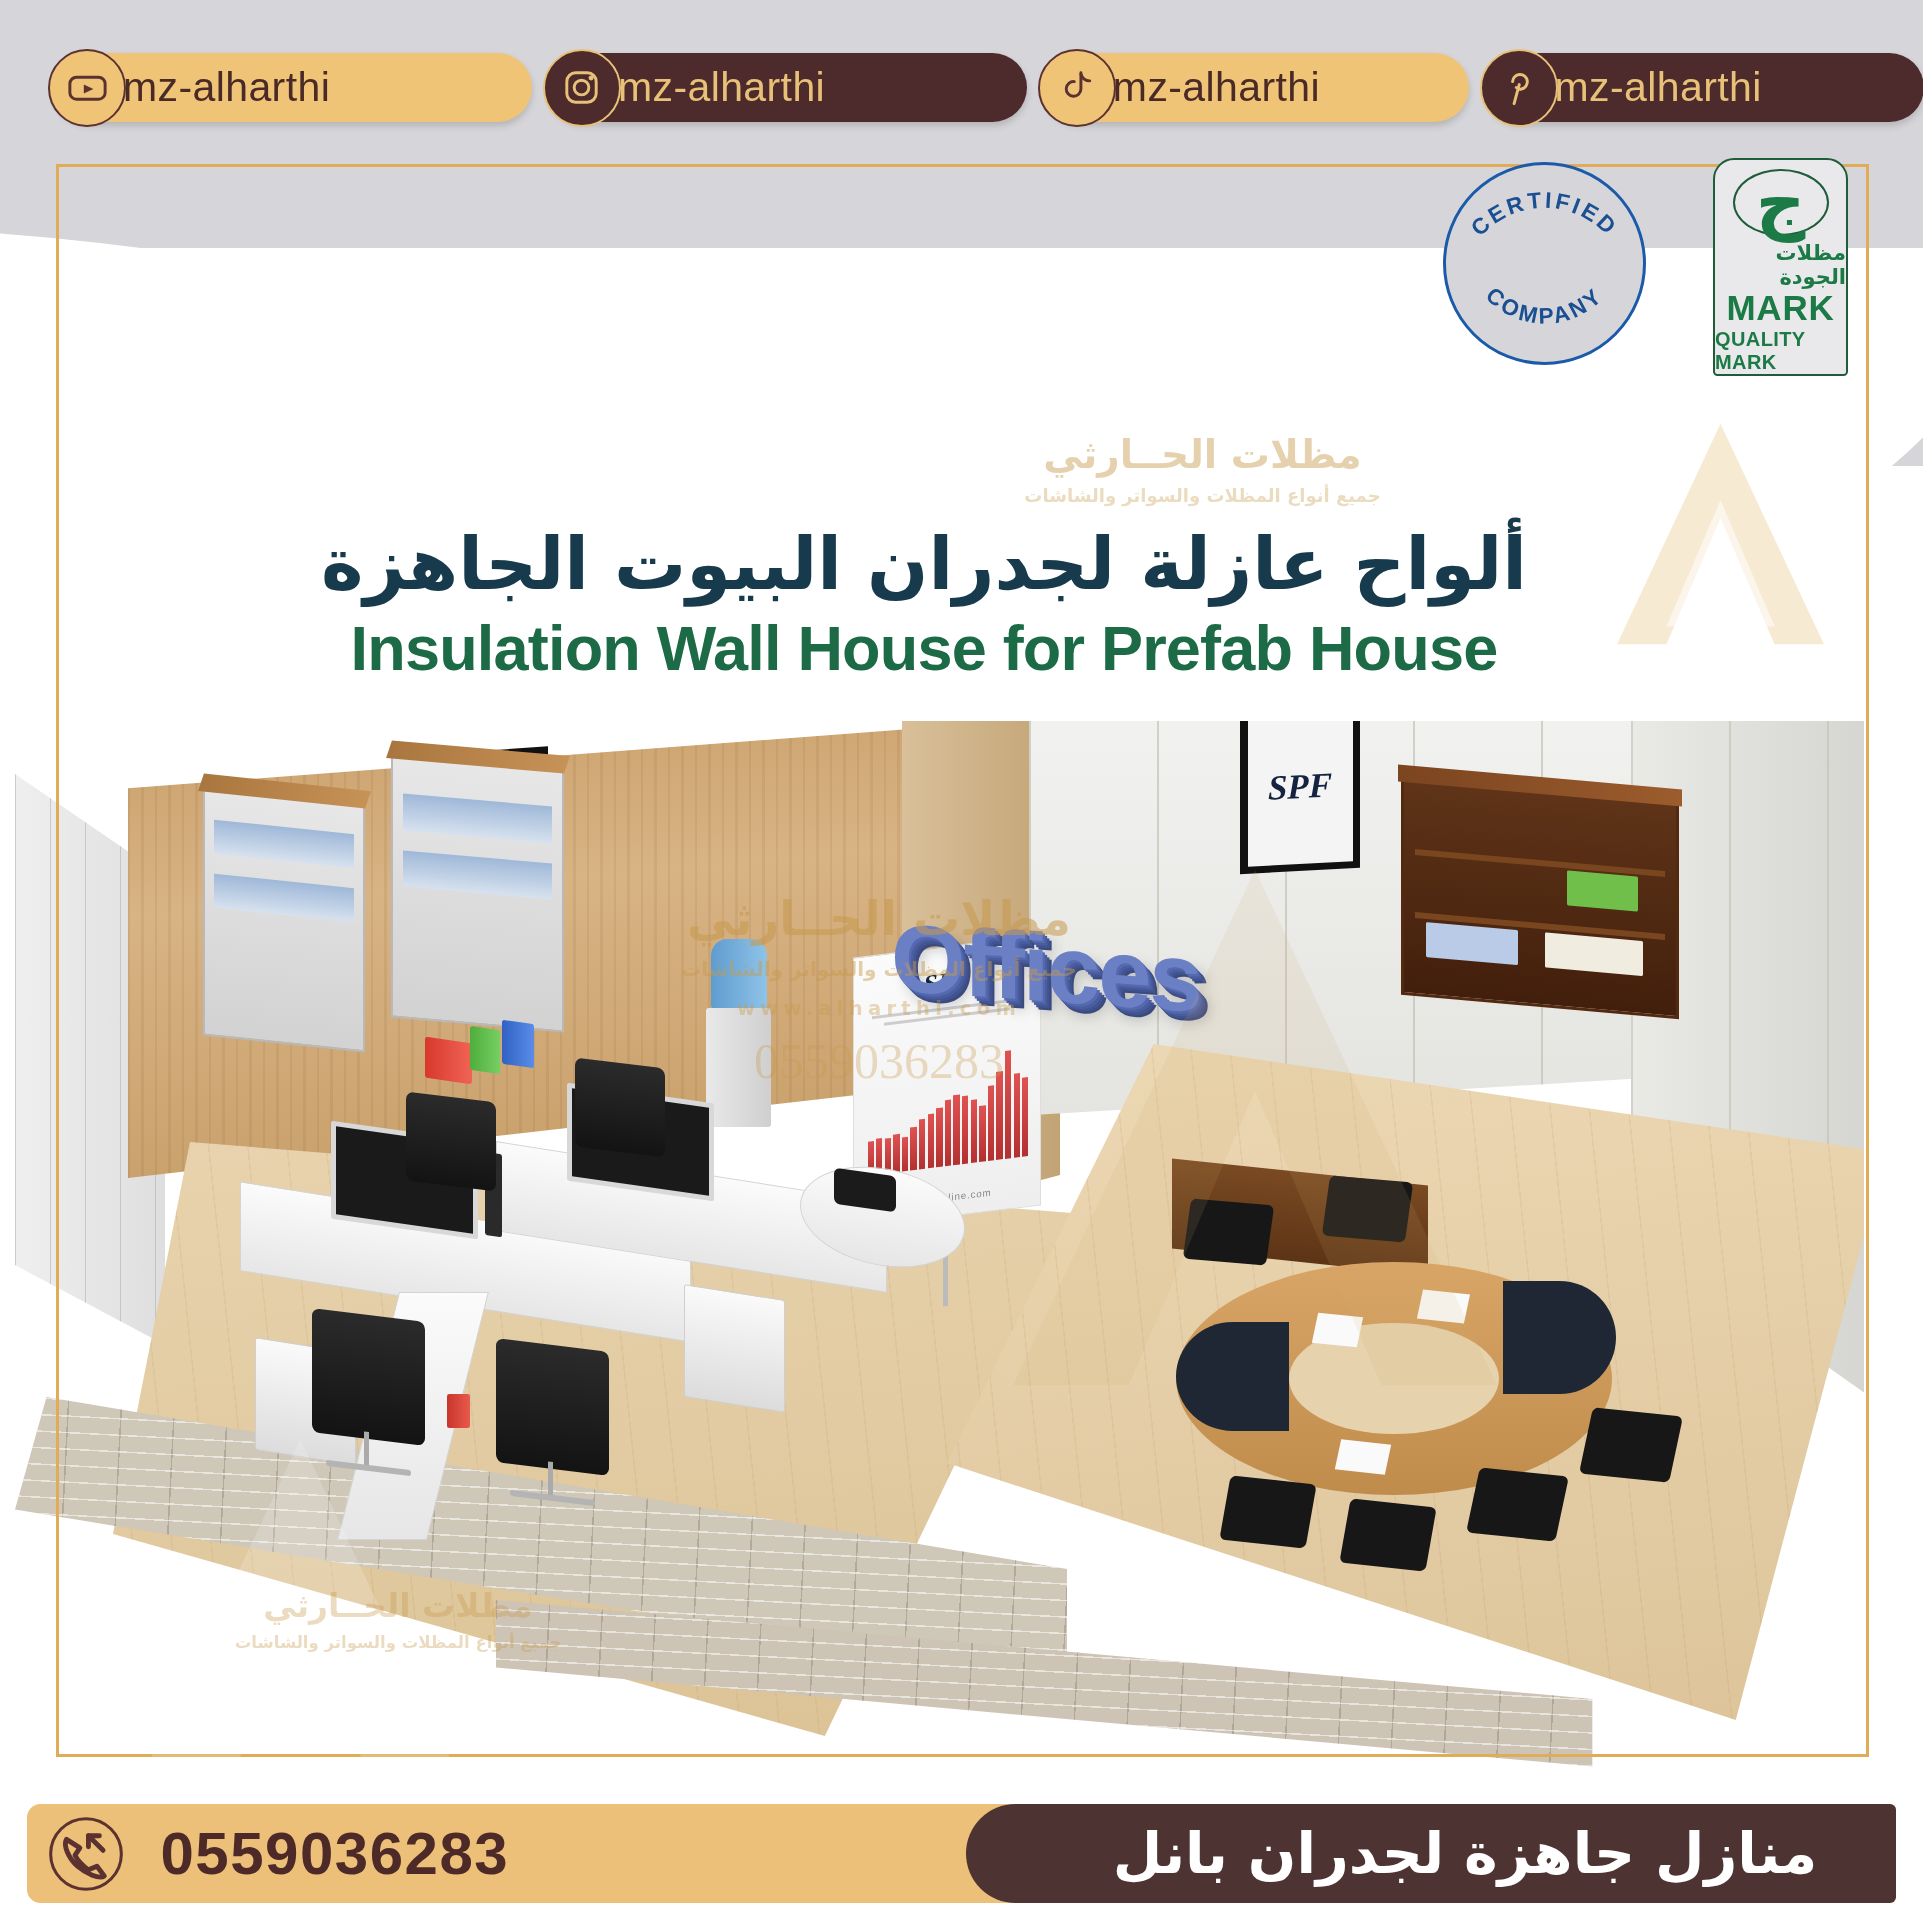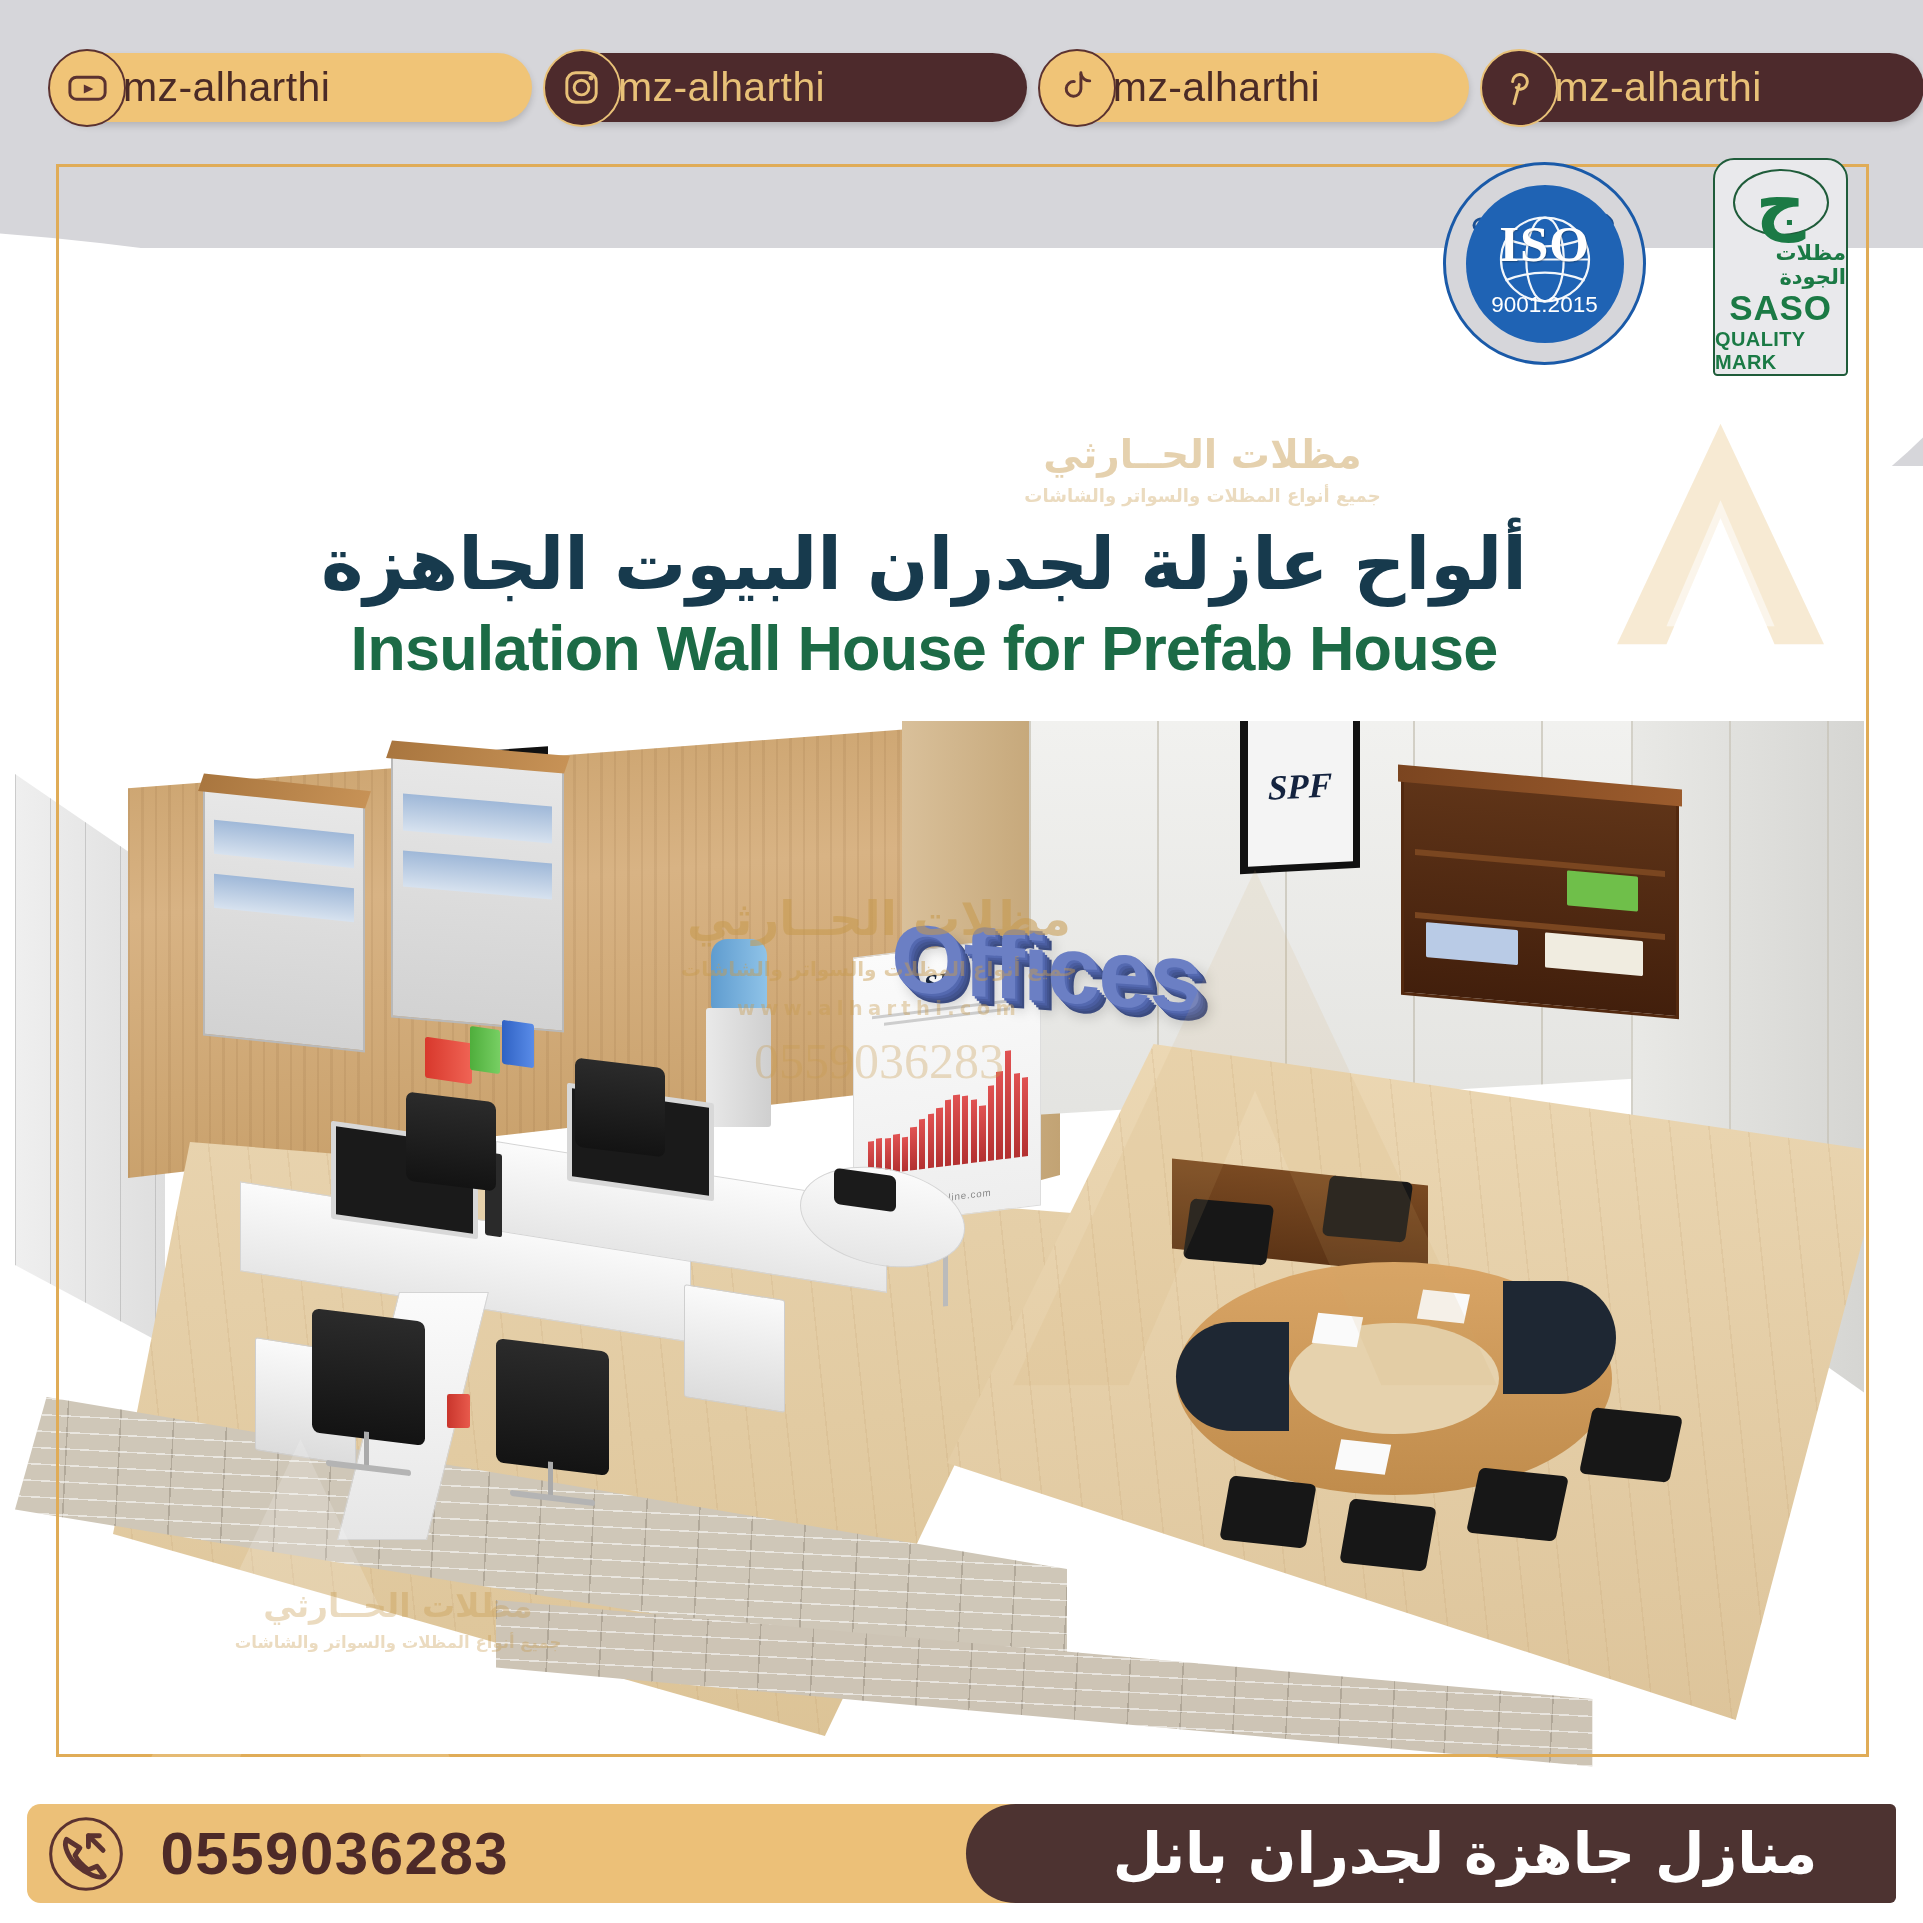--- a/index.html
+++ b/index.html
@@ -348,39 +348,28 @@
   <div class="cert-iso">
     <div class="iso-outer"></div>
     <svg class="iso-arc" viewBox="0 0 270 270">
       <defs>
         <path id="arcTop" d="M28,140 A112,112 0 0 1 242,140"></path>
         <path id="arcBot" d="M36,150 A108,108 0 0 0 234,150"></path>
       </defs>
       <text><textPath href="#arcTop" startOffset="50%" text-anchor="middle">CERTIFIED</textPath></text>
       <text><textPath href="#arcBot" startOffset="50%" text-anchor="middle">COMPANY</textPath></text>
     </svg>
-    <div class="iso-inner">
-      <svg class="iso-globe" viewBox="0 0 100 90">
-        <ellipse cx="50" cy="45" rx="40" ry="38" fill="none" stroke="#fff" stroke-width="2"></ellipse>
-        <ellipse cx="50" cy="45" rx="17" ry="38" fill="none" stroke="#fff" stroke-width="2"></ellipse>
-        <line x1="10" y1="45" x2="90" y2="45" stroke="#fff" stroke-width="2"></line>
-        <path d="M14 26 Q50 40 86 26" fill="none" stroke="#fff" stroke-width="2"></path>
-        <path d="M14 64 Q50 50 86 64" fill="none" stroke="#fff" stroke-width="2"></path>
-      </svg>
-      <span class="iso-word">ISO</span>
-      <span class="iso-num">9001:2015</span>
-    </div>
   </div>
 
   <div class="cert-saso">
     <div class="saso-circ">
       <span class="saso-j">ج</span>
     </div>
     <span class="saso-ar">مظلات الجودة</span>
-    <span class="saso-name">SASO</span>
+    <span class="saso-name">MARK</span>
     <span class="saso-sub">QUALITY MARK</span>
   </div>
 
   <div class="headline">
     <div class="h-ar">ألواح  عازلة لجدران البيوت الجاهزة</div>
     <div class="h-en">Insulation Wall House for Prefab House</div>
   </div>
 
   <svg class="wm-logo wm-tr" viewBox="0 0 100 110">
     <path d="M50 6 L96 104 L74 104 L50 48 L26 104 L4 104 Z" fill="#e3b96f" opacity=".55"></path>

